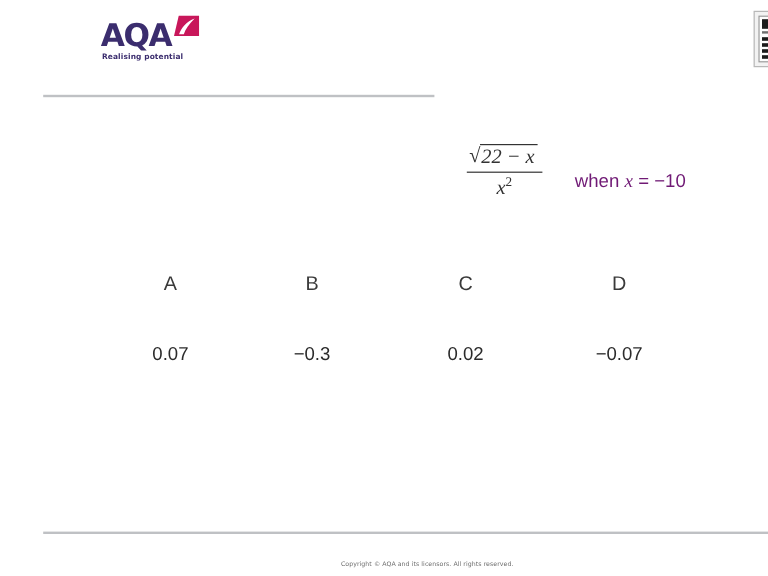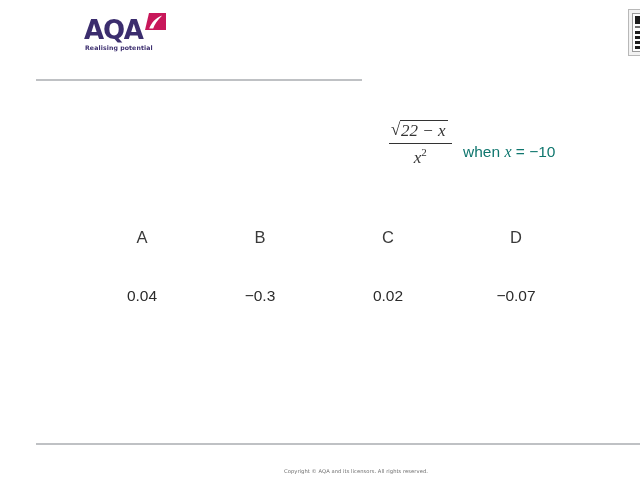--- a/index.html
+++ b/index.html
@@ -202,24 +202,24 @@
     font-style: italic;
   }
   .sup {
     font-size: 11px;
     vertical-align: super;
     font-style: normal;
   }
 
   .q-when {
     position: absolute;
-    left: 427px;
+    left: 443px;
     top: 25px;
     font-size: 15.5px;
-    color: #0f766e;
+    color: #701a75;
     white-space: nowrap;
   }
   .q-when .ital {
     font-size: 16px;
   }
 
   
   .options {
     position: absolute;
     left: 0;
@@ -339,21 +339,21 @@
   <div class="options">
 
     <div class="opt-row labels">
       <div class="opt-cell c1 opt-label">A</div>
       <div class="opt-cell c2 opt-label">B</div>
       <div class="opt-cell c3 opt-label">C</div>
       <div class="opt-cell c4 opt-label">D</div>
     </div>
 
     <div class="opt-row values">
-      <div class="opt-cell c1 opt-value">0.04</div>
+      <div class="opt-cell c1 opt-value">0.07</div>
       <div class="opt-cell c2 opt-value">−0.3</div>
       <div class="opt-cell c3 opt-value">0.02</div>
       <div class="opt-cell c4 opt-value">−0.07</div>
     </div>
 
   </div>
 
   <div class="rule-bottom"></div>
 
   <div class="footer">

